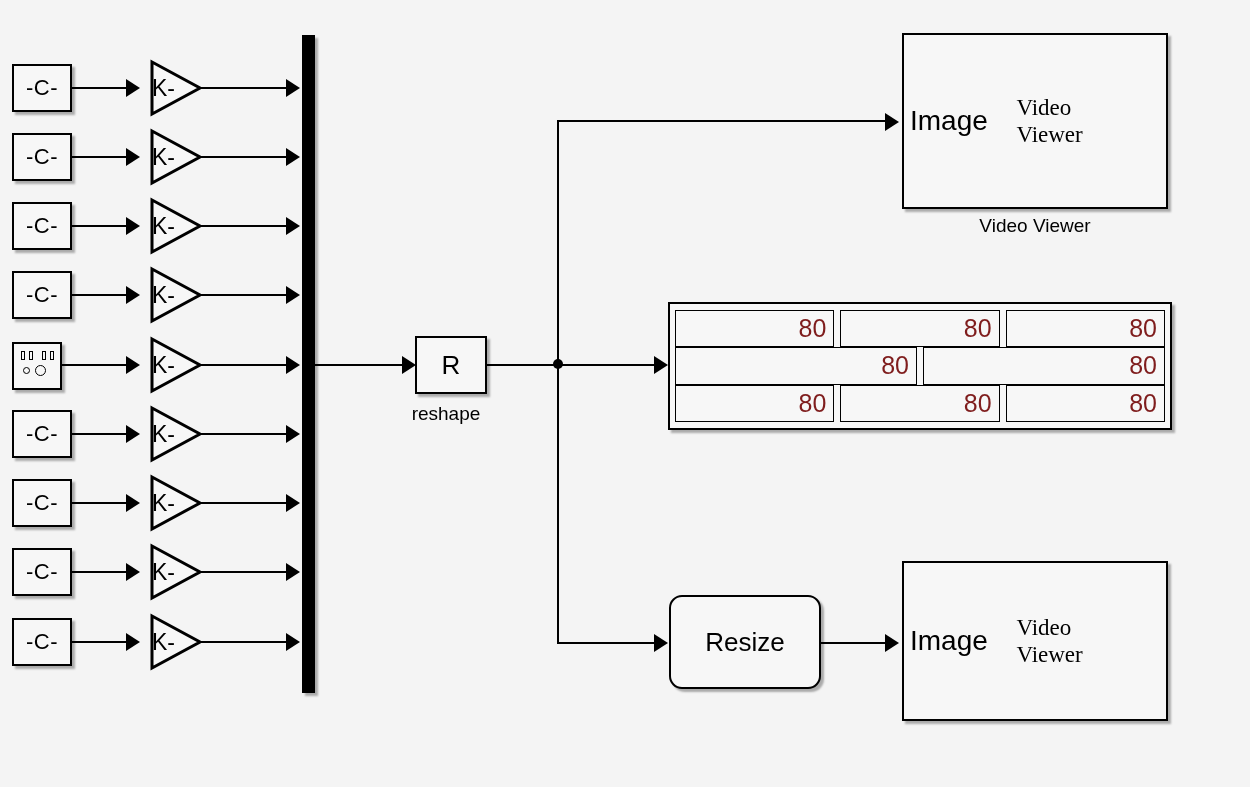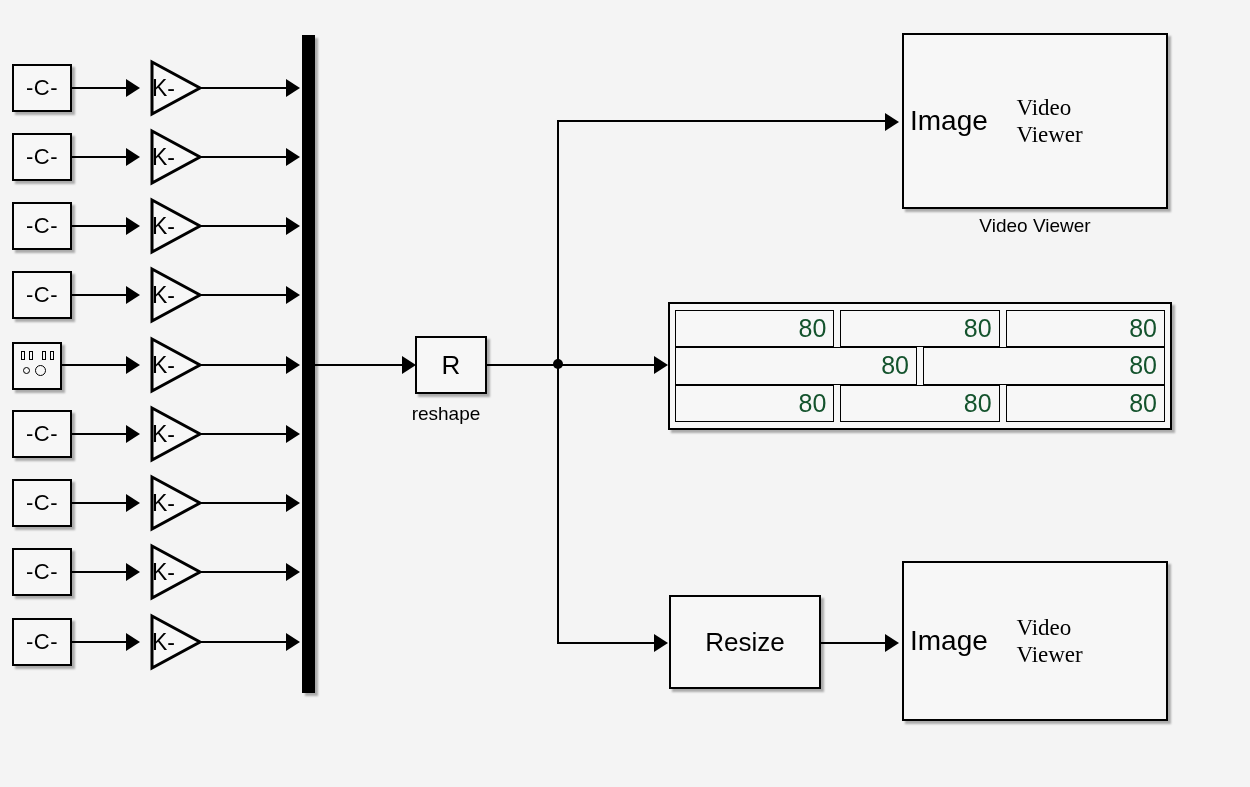--- a/index.html
+++ b/index.html
@@ -132,20 +132,21 @@
     color: #000;
   }
 
   
   .resize-blk {
     display: flex;
     align-items: center;
     justify-content: center;
     font-size: 26px;
     color: #000;
+    border-radius: 13px;
   }
 
   
   .vv-blk { }
   .vv-port {
     position: absolute;
     left: 6px;
     top: 50%;
     transform: translateY(-50%);
     font-size: 28px;
@@ -180,21 +181,21 @@
   .matrix-cell {
     flex: 1;
     border: 1.4px solid #000;
     background: #f7f7f7;
     box-sizing: border-box;
     display: flex;
     align-items: center;
     justify-content: flex-end;
     padding-right: 7px;
     font-size: 25px;
-    color: #14532d;
+    color: #7f1d1d;
   }
 </style>
 </head>
 <body>
 
 <div id="canvas">
 
   <div class="blk const-blk" style="left:12px; top:64px; width:60px; height:48px;">
     <span>-C-</span>
   </div>

